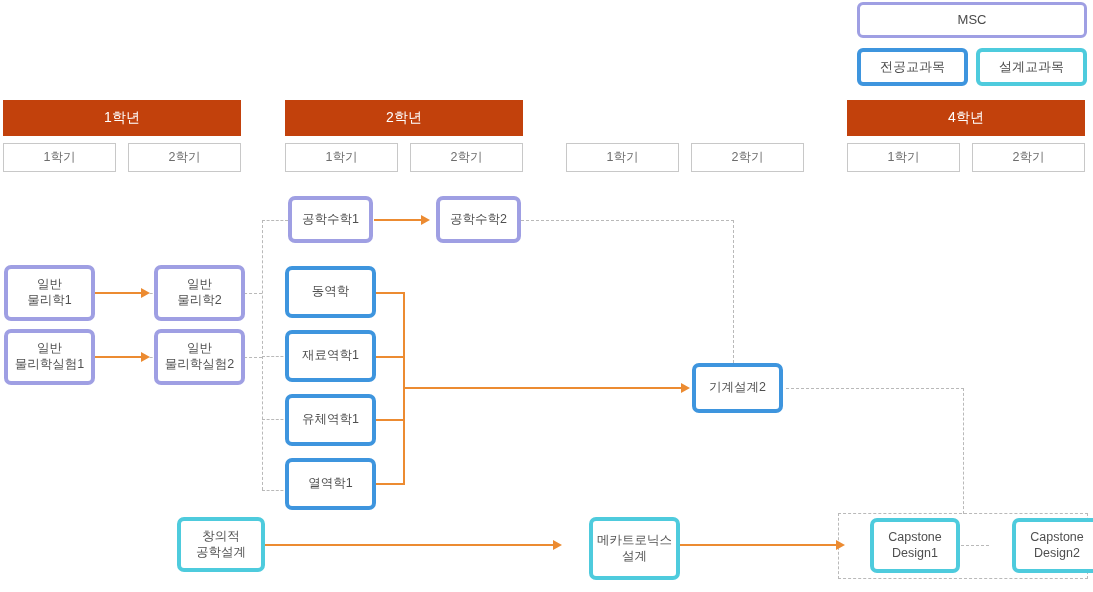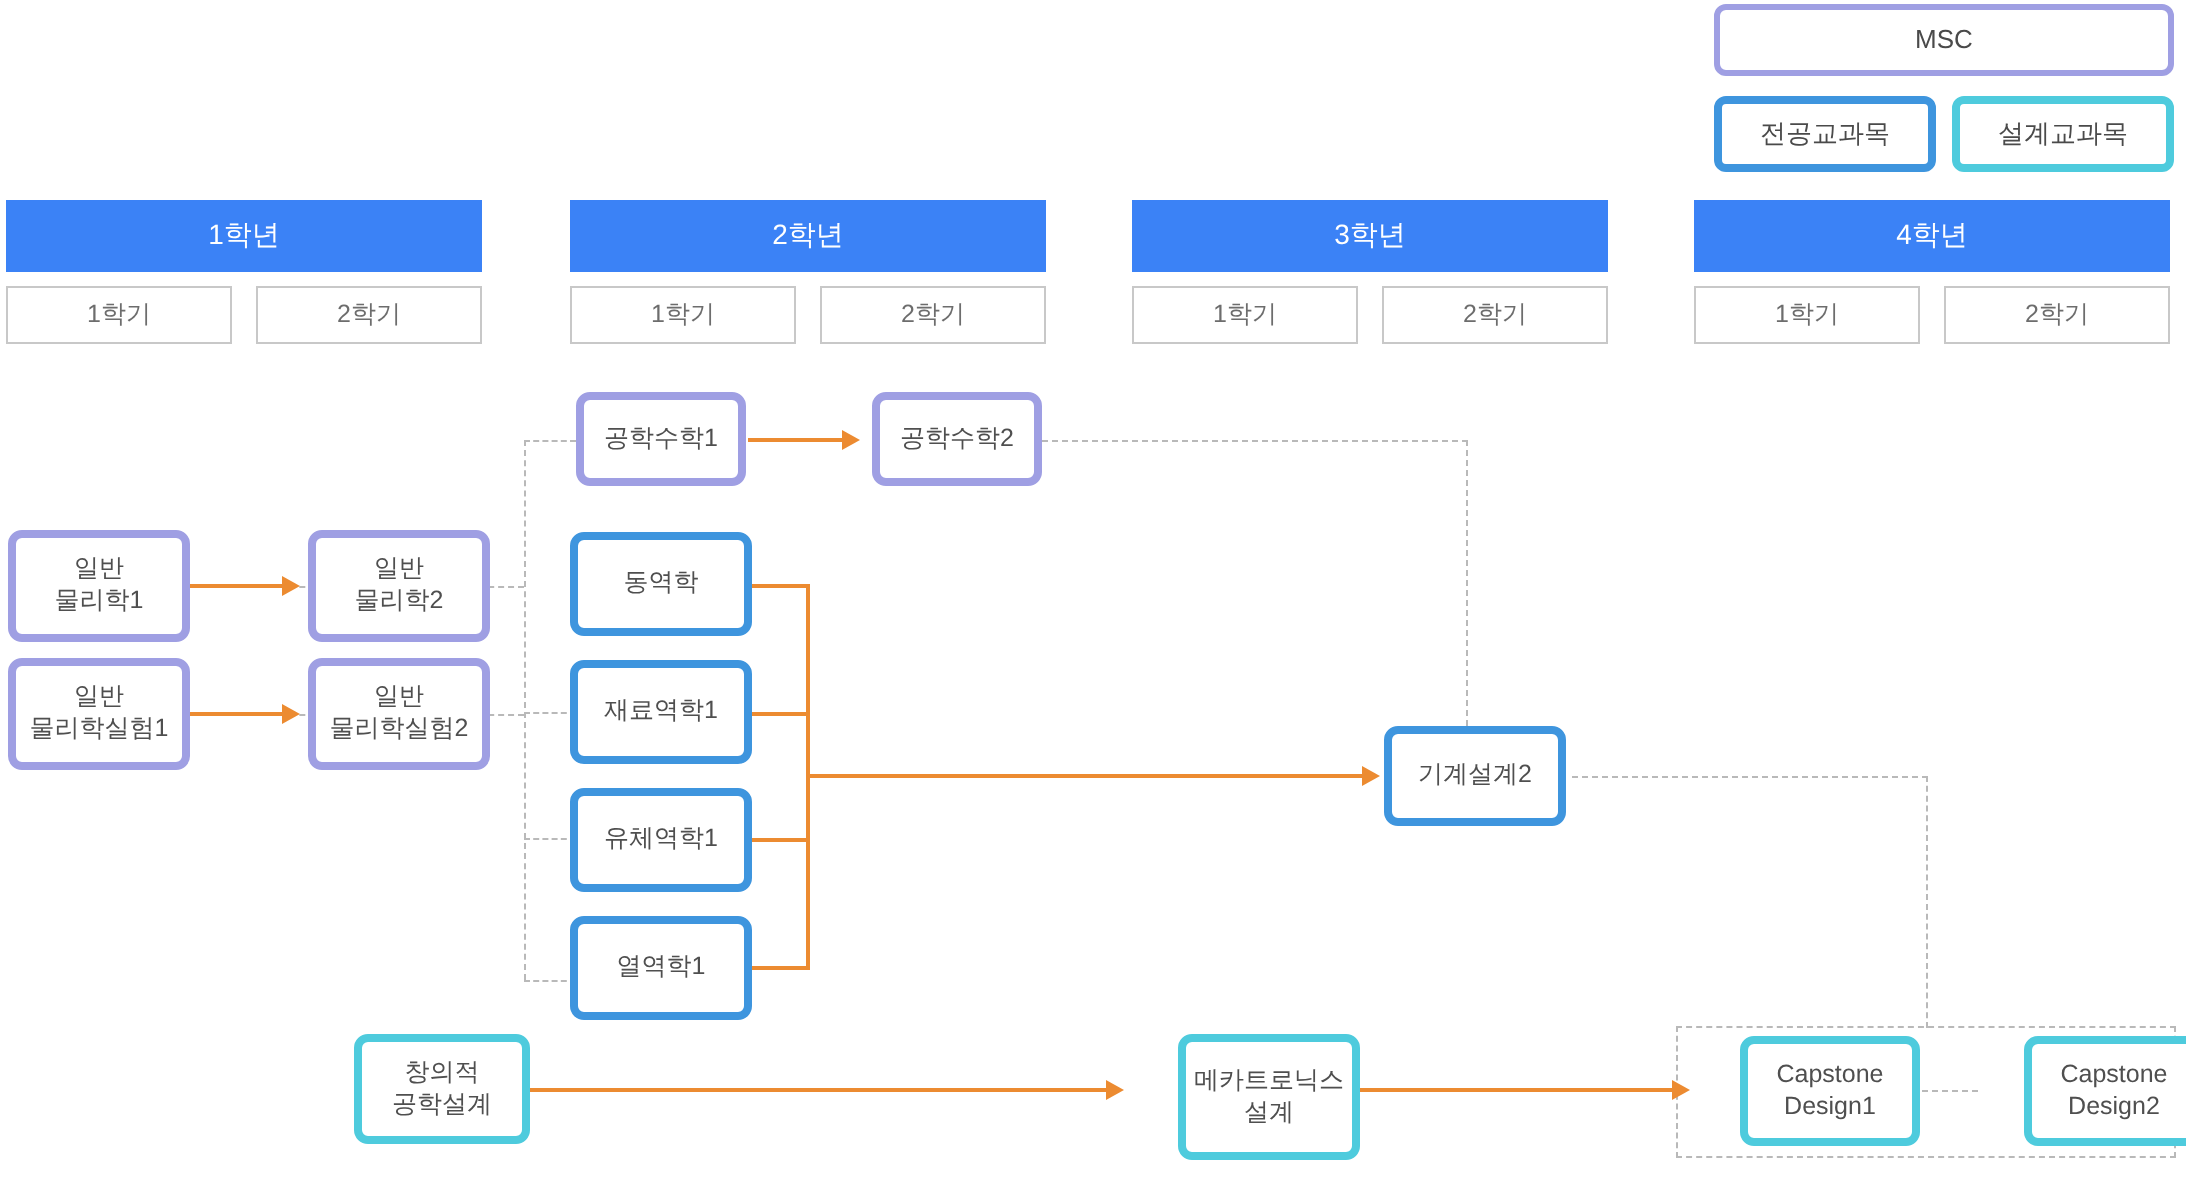--- a/index.html
+++ b/index.html
@@ -44,21 +44,21 @@
     left: 976px; top: 48px; width: 111px; height: 38px;
     border: 4px solid #4ecbdd;
   }
 
   
   .year-head {
     position: absolute;
     box-sizing: border-box;
     top: 100px;
     height: 36px;
-    background: #3b82f6;
+    background: #c2410c;
     color: #ffffff;
     font-size: 14px;
     display: flex;
     align-items: center;
     justify-content: center;
     text-align: right;
   }
   .sem-box {
     position: absolute;
     box-sizing: border-box;
@@ -145,23 +145,20 @@
   <div class="year-head" style="left:285px;width:238px;">
     <span>2학년</span>
   </div>
   <div class="sem-box" style="left:285px;width:113px;">
     <span>1학기</span>
   </div>
   <div class="sem-box" style="left:410px;width:113px;">
     <span>2학기</span>
   </div>
 
-  <div class="year-head" style="left:566px;width:238px;">
-    <span>3학년</span>
-  </div>
   <div class="sem-box" style="left:566px;width:113px;">
     <span>1학기</span>
   </div>
   <div class="sem-box" style="left:691px;width:113px;">
     <span>2학기</span>
   </div>
 
   <div class="year-head" style="left:847px;width:238px;">
     <span>4학년</span>
   </div>

